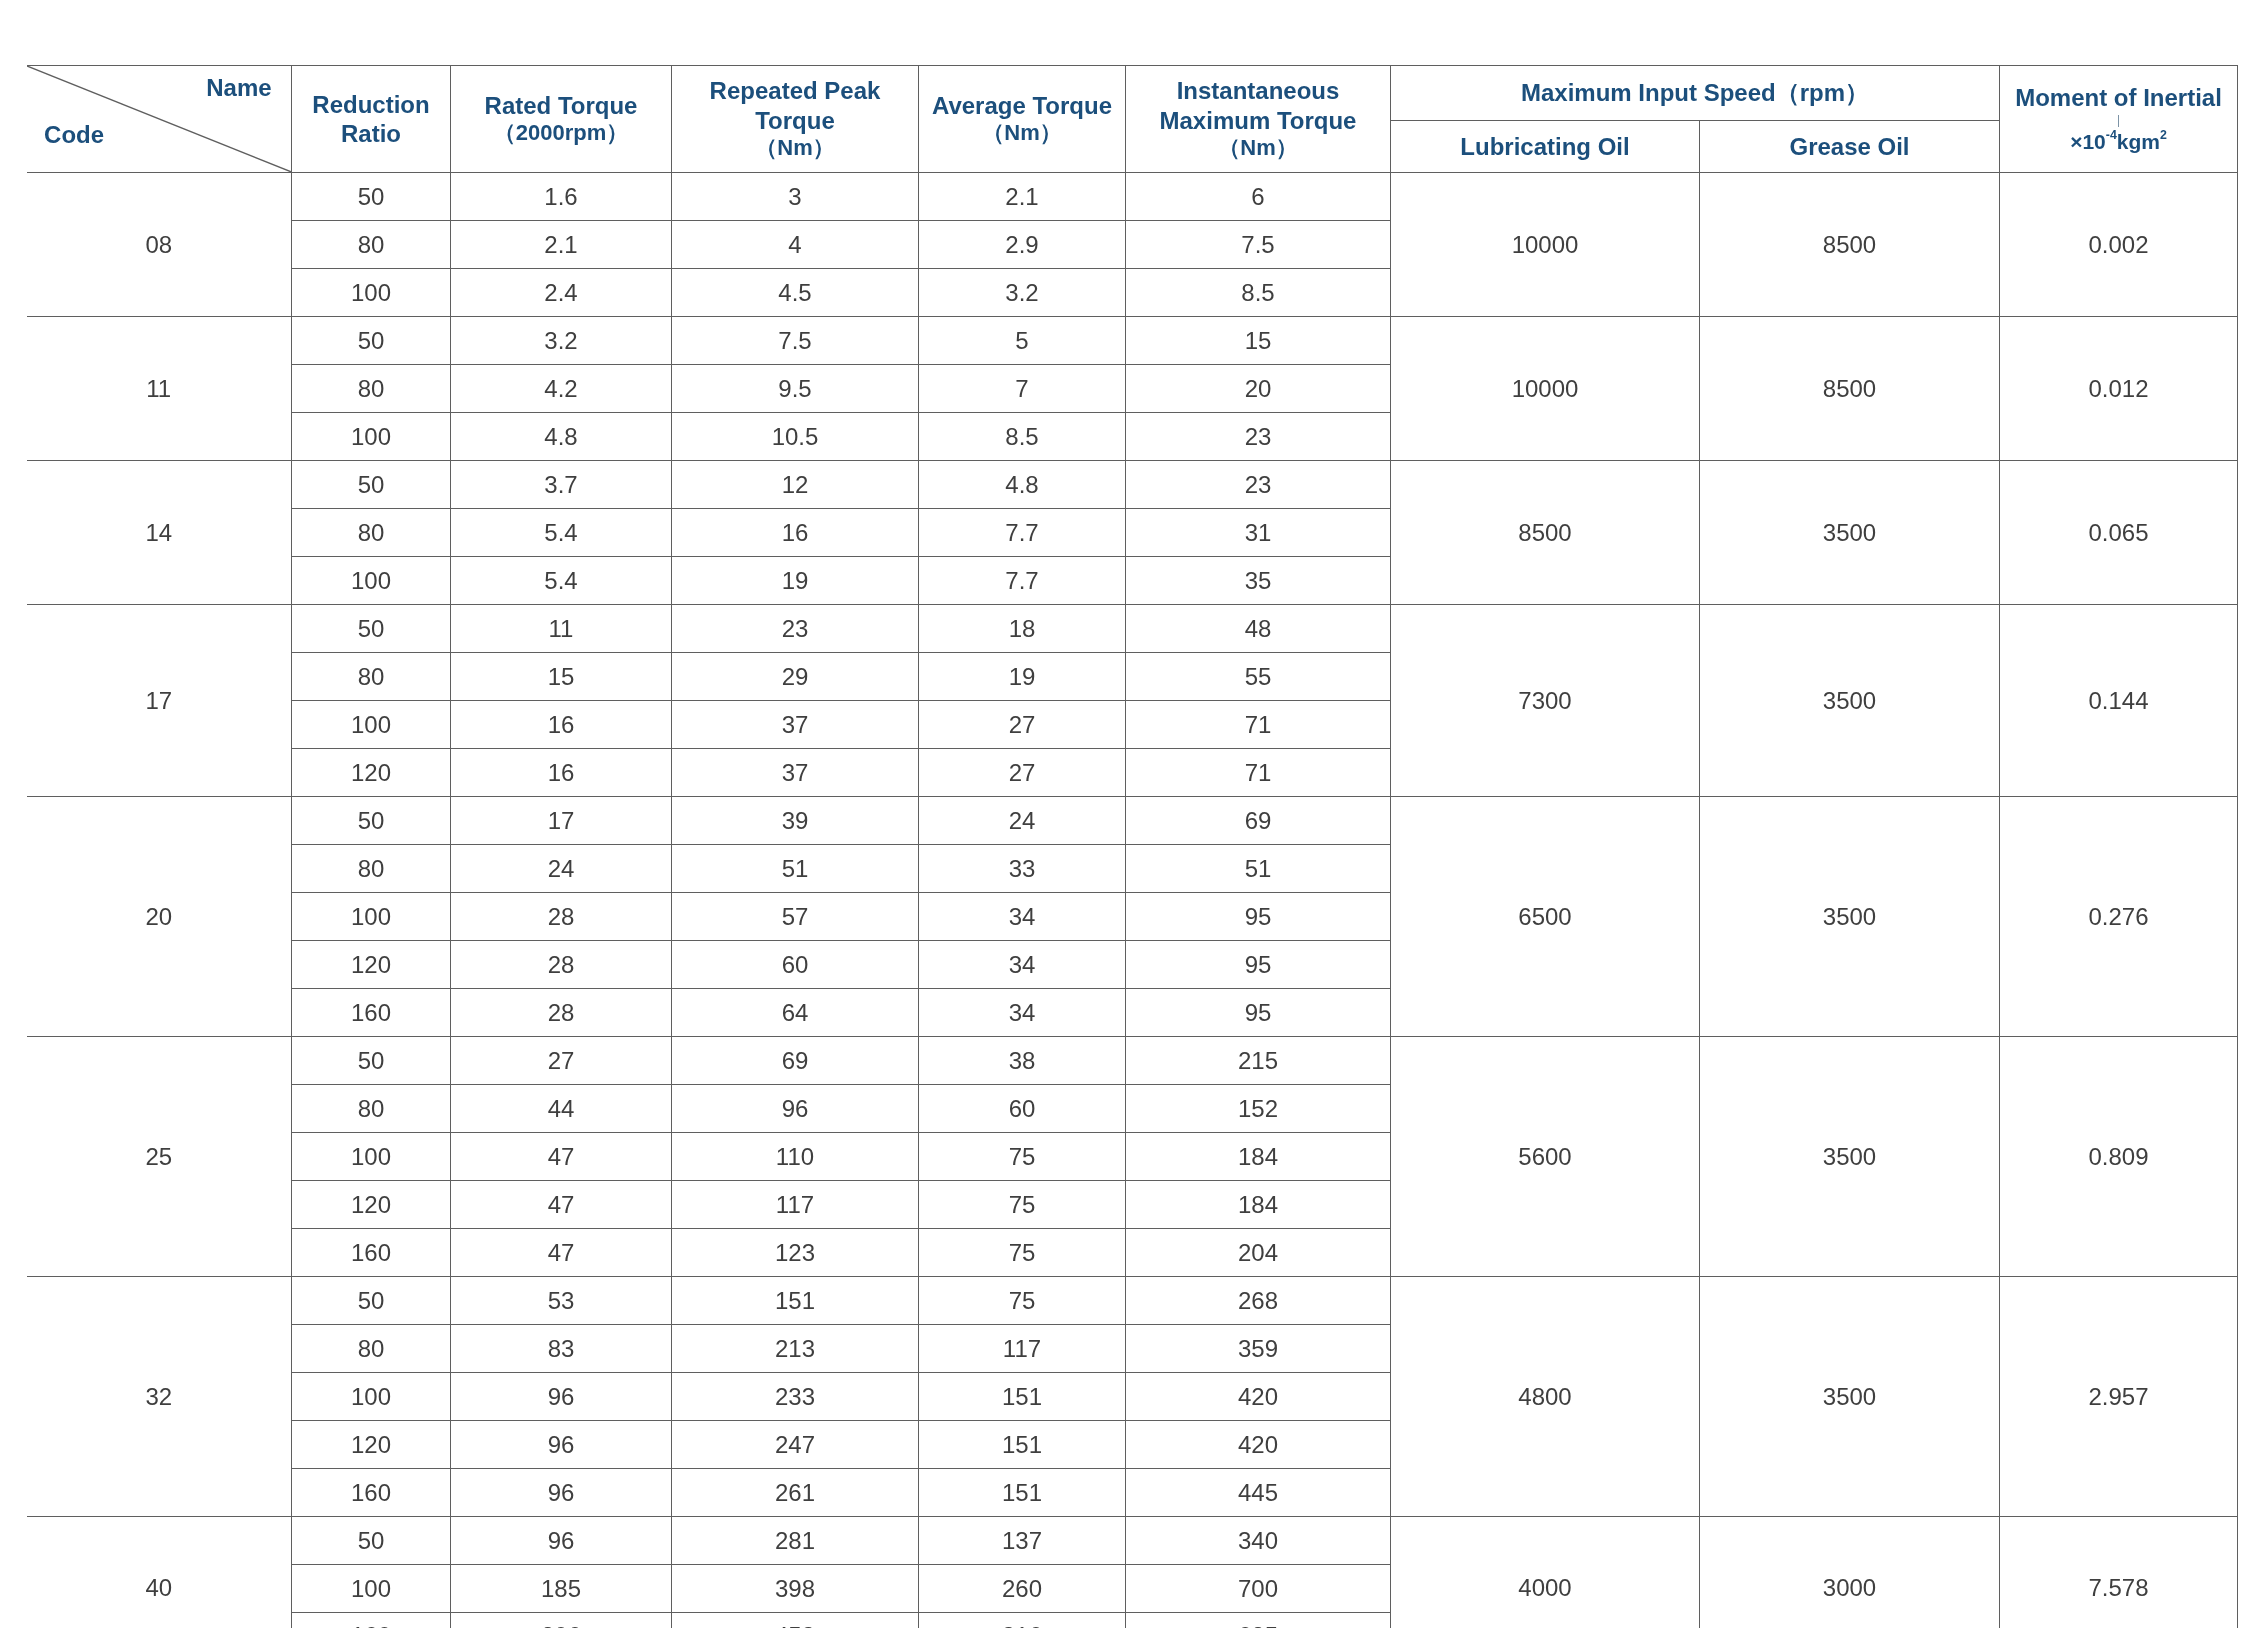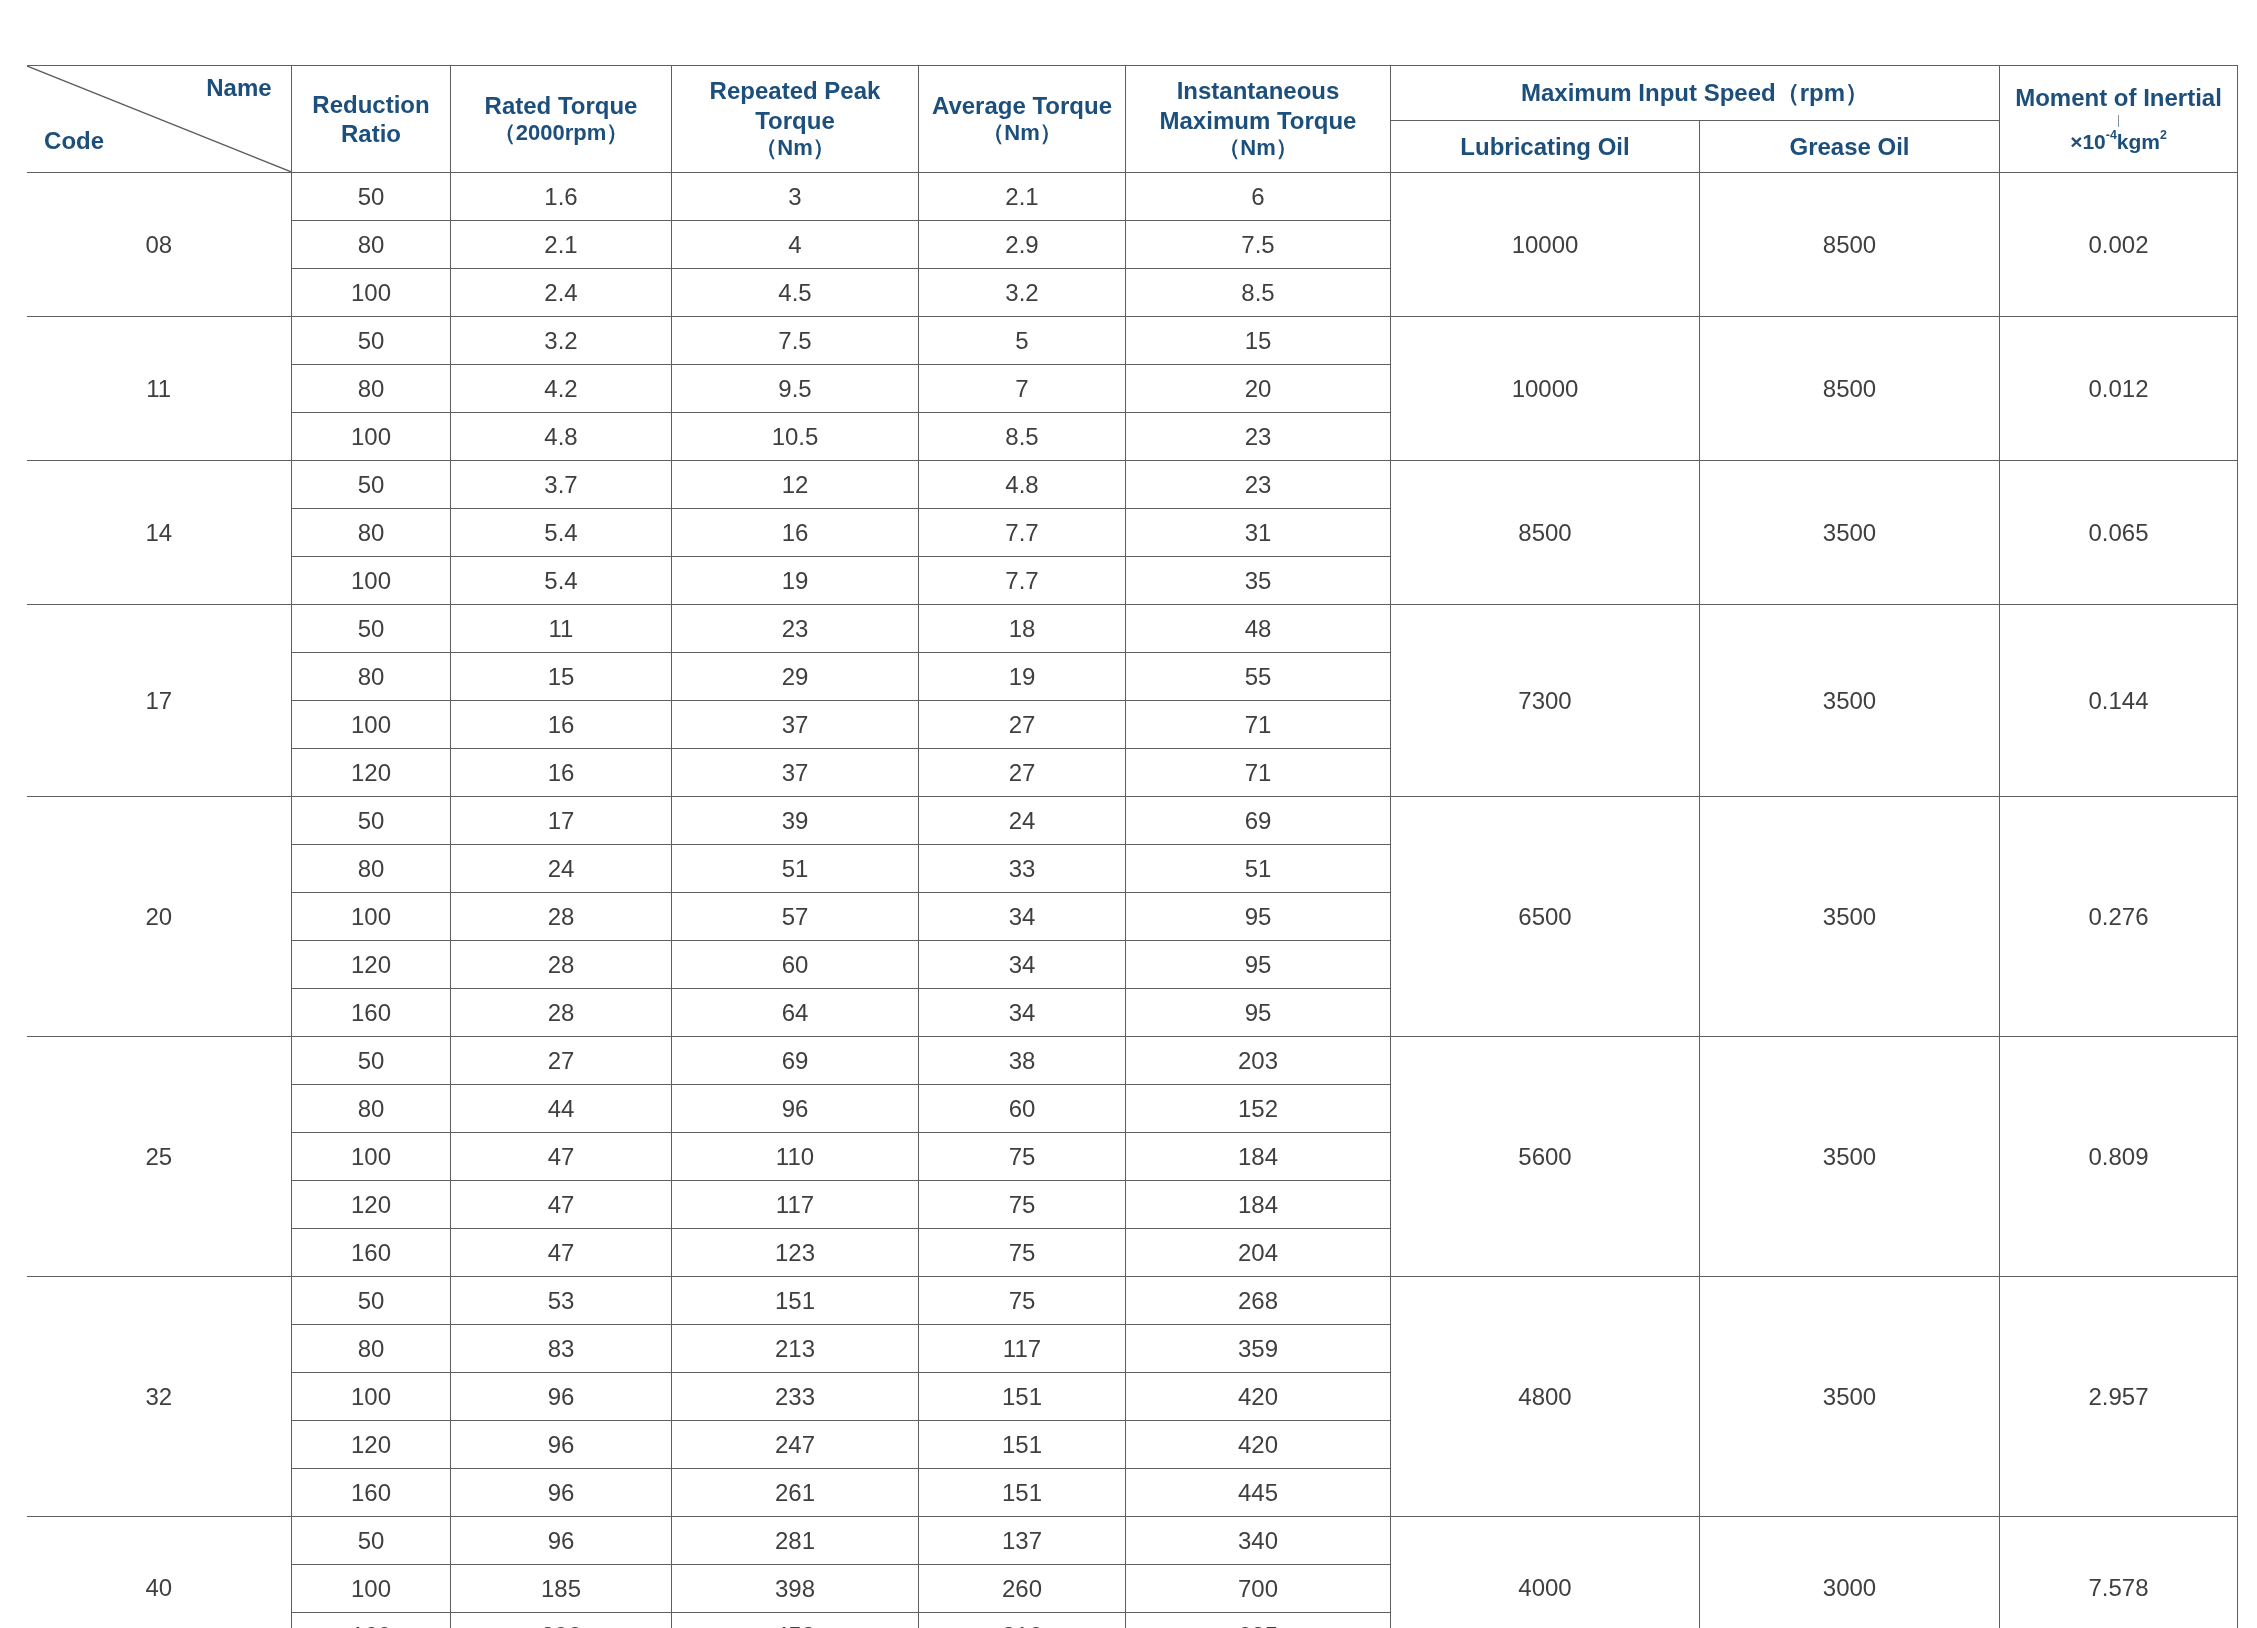--- a/index.html
+++ b/index.html
@@ -48,21 +48,21 @@
     font-weight:400;
     font-size:24px;
     height:48px;
   }
   .spec-table tbody tr.group-first > td{border-top:1.8px solid var(--line-strong);}
   td[data-name="code-cell"]{font-size:25px;}
   
   th.corner{position:relative;padding:0;}
   th.corner svg{position:absolute;left:0;top:0;width:100%;height:100%;display:block;}
   .corner-name{position:absolute;top:7px;right:19.4px;}
-  .corner-code{position:absolute;bottom:17px;left:17.6px;}
+  .corner-code{position:absolute;bottom:23px;left:17.6px;}
   .unit-line{font-size:22px;}
   
   .moment-tick{
     width:1.8px;height:12.4px;
     background:#7d93a6;
     margin:2.6px auto 1.8px auto;
   }
   .moment-unit{font-size:21px;white-space:nowrap;}
   sup.exp{font-size:12.4px;position:relative;top:-1.8px;}
 </style>
@@ -276,21 +276,21 @@
           <td data-name="peak-torque-cell">64</td>
           <td data-name="average-torque-cell">34</td>
           <td data-name="instantaneous-torque-cell">95</td>
         </tr>
         <tr data-name="table-row" class="group-first">
           <td data-name="code-cell" rowspan="5">25</td>
           <td data-name="reduction-ratio-cell">50</td>
           <td data-name="rated-torque-cell">27</td>
           <td data-name="peak-torque-cell">69</td>
           <td data-name="average-torque-cell">38</td>
-          <td data-name="instantaneous-torque-cell">203</td>
+          <td data-name="instantaneous-torque-cell">215</td>
           <td data-name="lubricating-oil-cell" rowspan="5">5600</td>
           <td data-name="grease-oil-cell" rowspan="5">3500</td>
           <td data-name="inertia-cell" rowspan="5">0.809</td>
         </tr>
         <tr data-name="table-row">
           <td data-name="reduction-ratio-cell">80</td>
           <td data-name="rated-torque-cell">44</td>
           <td data-name="peak-torque-cell">96</td>
           <td data-name="average-torque-cell">60</td>
           <td data-name="instantaneous-torque-cell">152</td>

